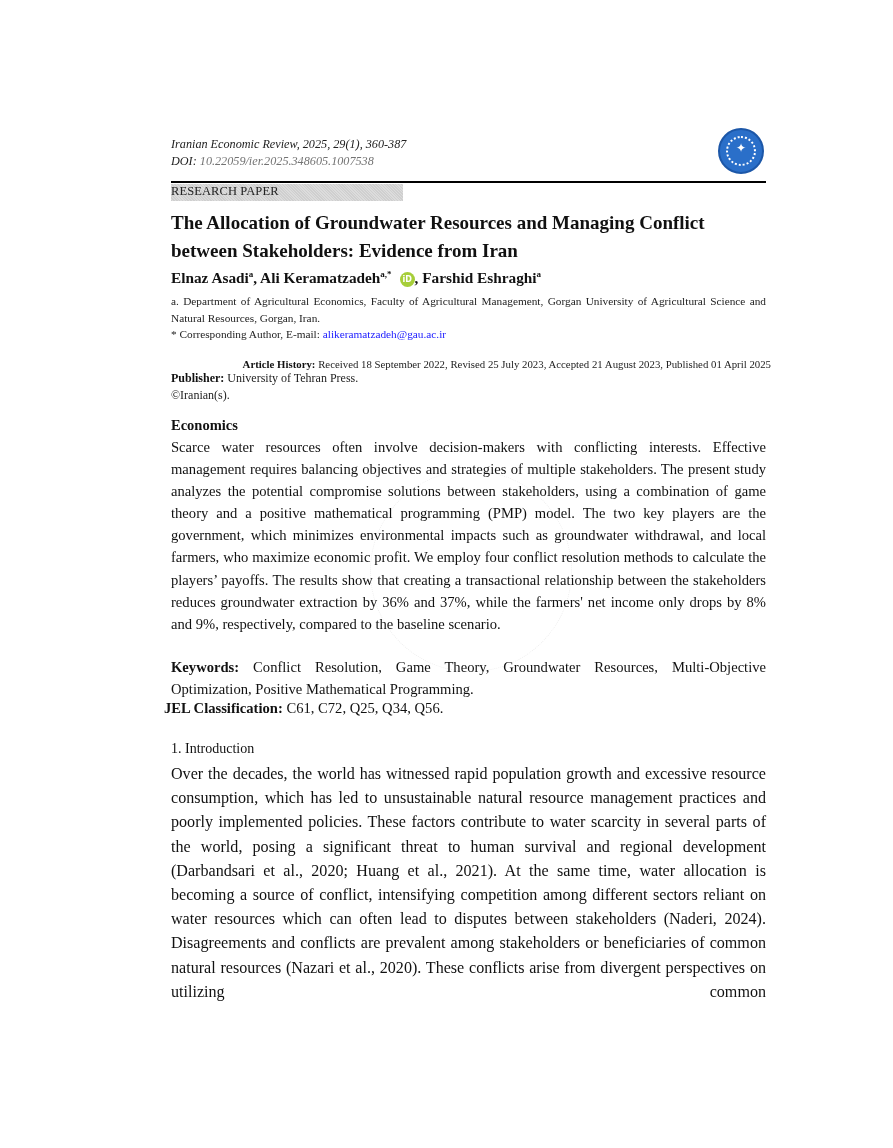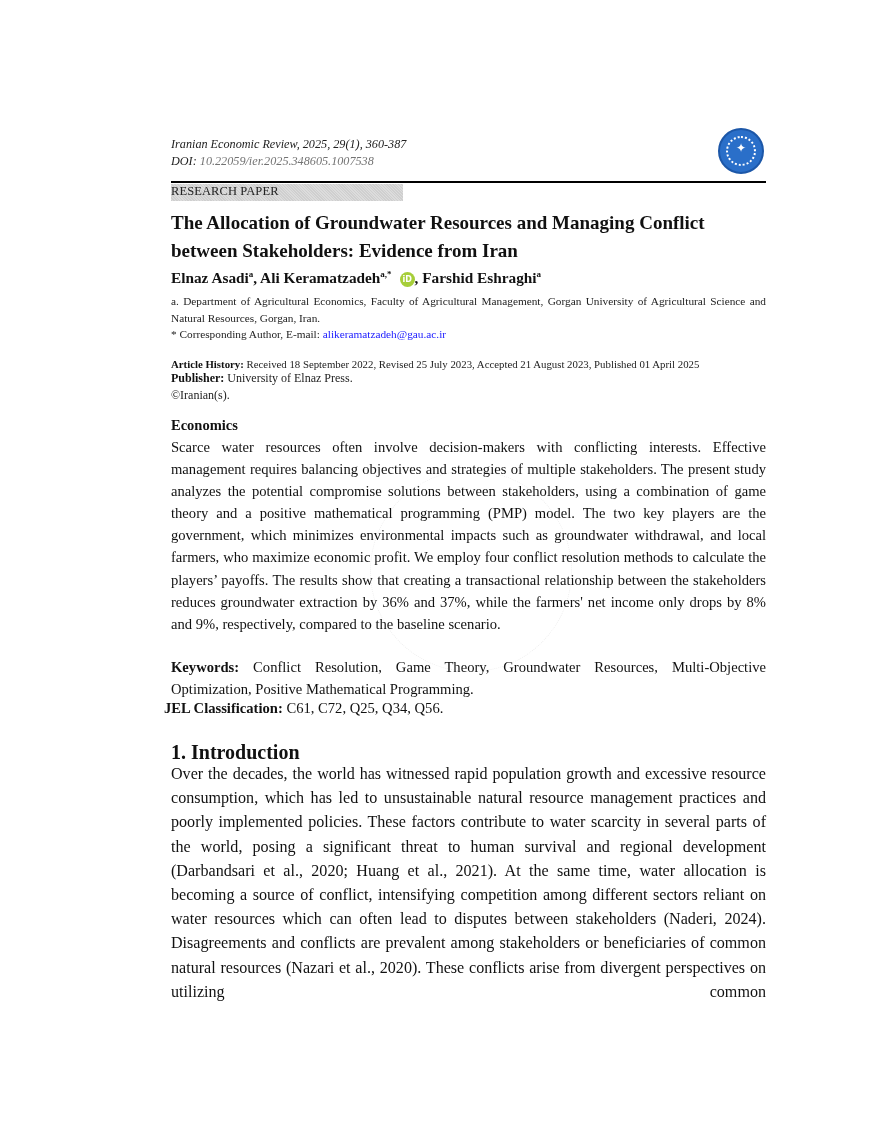--- a/index.html
+++ b/index.html
@@ -22,34 +22,34 @@
   .title { position: absolute; left: 171px; top: 209px; width: 600px; font-weight: bold; font-size: 19px;
            line-height: 28px; color: #111; }
   .authors { position: absolute; left: 171px; top: 269px; font-weight: bold; font-size: 15.3px; color: #111; white-space: nowrap; }
   .authors sup { font-size: 9px; vertical-align: 6px; }
   .orcid { display: inline-block; width: 15px; height: 15px; border-radius: 50%; background: #a6ce39;
            color: #fff; font-size: 8px; line-height: 15px; text-align: center; vertical-align: 1px;
            font-family: "DejaVu Sans", sans-serif; font-weight: bold; margin-left: 8px; }
   .aff { position: absolute; left: 171px; top: 293px; width: 595px; font-size: 11.3px; line-height: 16.5px;
          text-align: justify; color: #222; }
   .aff .email { color: #1a1aff; }
-  .history { position: absolute; left: 171px; top: 358px; width: 600px; font-size: 10.8px; line-height: 13px; color: #222; white-space: nowrap; }
+  .history { position: absolute; left: 171px; top: 358px; width: 600px; font-size: 10.8px; line-height: 13px; color: #222; white-space: nowrap; text-align: right; }
   .history b { color: #111; }
   .pub { position: absolute; left: 171px; top: 371px; font-size: 12px; color: #222; }
   .pub b { color: #111; }
   .copy { position: absolute; left: 171px; top: 388px; font-size: 12px; color: #222; }
   .abstract-h { position: absolute; left: 171px; top: 417px; font-weight: bold; font-size: 14.5px; color: #111; }
   .abstract { position: absolute; left: 171px; top: 436px; width: 595px; font-size: 14.6px; line-height: 22.1px;
               text-align: justify; color: #111; }
   .kw { position: absolute; left: 171px; top: 656px; width: 595px; font-size: 14.6px; line-height: 22.1px;
         text-align: justify; color: #111; }
   .jel { position: absolute; left: 164px; top: 700px; font-size: 14.6px; color: #111; }
   .watermark { position: absolute; left: 370px; top: 470px; width: 200px; height: 200px; border-radius: 50%;
                border: 1px dotted #e4e4e4; opacity: 0.6; }
-  .intro-h { position: absolute; left: 171px; top: 741px; font-weight: bold; font-size: 20px; color: #111; }
+  .intro-h { position: absolute; left: 171px; top: 741px; font-weight: normal; font-size: 14px; color: #111; }
   .intro { position: absolute; left: 171px; top: 762px; width: 595px; font-size: 16.1px; line-height: 24.2px;
            text-align: justify; color: #111; }
   .just-last { text-align-last: justify; }
 </style>
 </head>
 <body>
 
 <div class="journal-line journal">Iranian Economic Review, 2025, 29(1), 360-387</div>
 <div class="journal-line doi"><span>DOI: </span><a>10.22059/ier.2025.348605.1007538</a></div>
 
@@ -69,21 +69,21 @@
   <span>Ali Keramatzadeh</span><sup>a,*</sup><span class="orcid">iD</span>,
   <span>Farshid Eshraghi</span><sup>a</sup>
 </div>
 
 <div class="aff">
   <div>a. Department of Agricultural Economics, Faculty of Agricultural Management, Gorgan University of Agricultural Science and Natural Resources, Gorgan, Iran.</div>
   <div><span>* Corresponding Author, E-mail: </span><span class="email">alikeramatzadeh@gau.ac.ir</span></div>
 </div>
 
 <div class="history"><b>Article History:</b><span> Received 18 September 2022, Revised 25 July 2023, Accepted 21 August 2023, Published 01 April 2025</span></div>
-<div class="pub"><b>Publisher:</b><span> University of Elnaz Press.</span></div>
+<div class="pub"><b>Publisher:</b><span> University of Tehran Press.</span></div>
 <div class="copy">©Iranian(s).</div>
 
 <div class="watermark"></div>
 
 <div class="abstract-h">Economics</div>
 <div class="abstract">Scarce water resources often involve decision-makers with conflicting interests. Effective management requires balancing objectives and strategies of multiple stakeholders. The present study analyzes the potential compromise solutions between stakeholders, using a combination of game theory and a positive mathematical programming (PMP) model. The two key players are the government, which minimizes environmental impacts such as groundwater withdrawal, and local farmers, who maximize economic profit. We employ four conflict resolution methods to calculate the players’ payoffs. The results show that creating a transactional relationship between the stakeholders reduces groundwater extraction by 36% and 37%, while the farmers' net income only drops by 8% and 9%, respectively, compared to the baseline scenario.</div>
 
 <div class="kw"><b>Keywords:</b><span> Conflict Resolution, Game Theory, Groundwater Resources, Multi-Objective Optimization, Positive Mathematical Programming.</span></div>
 <div class="jel"><b>JEL Classification:</b><span> C61, C72, Q25, Q34, Q56.</span></div>
 

